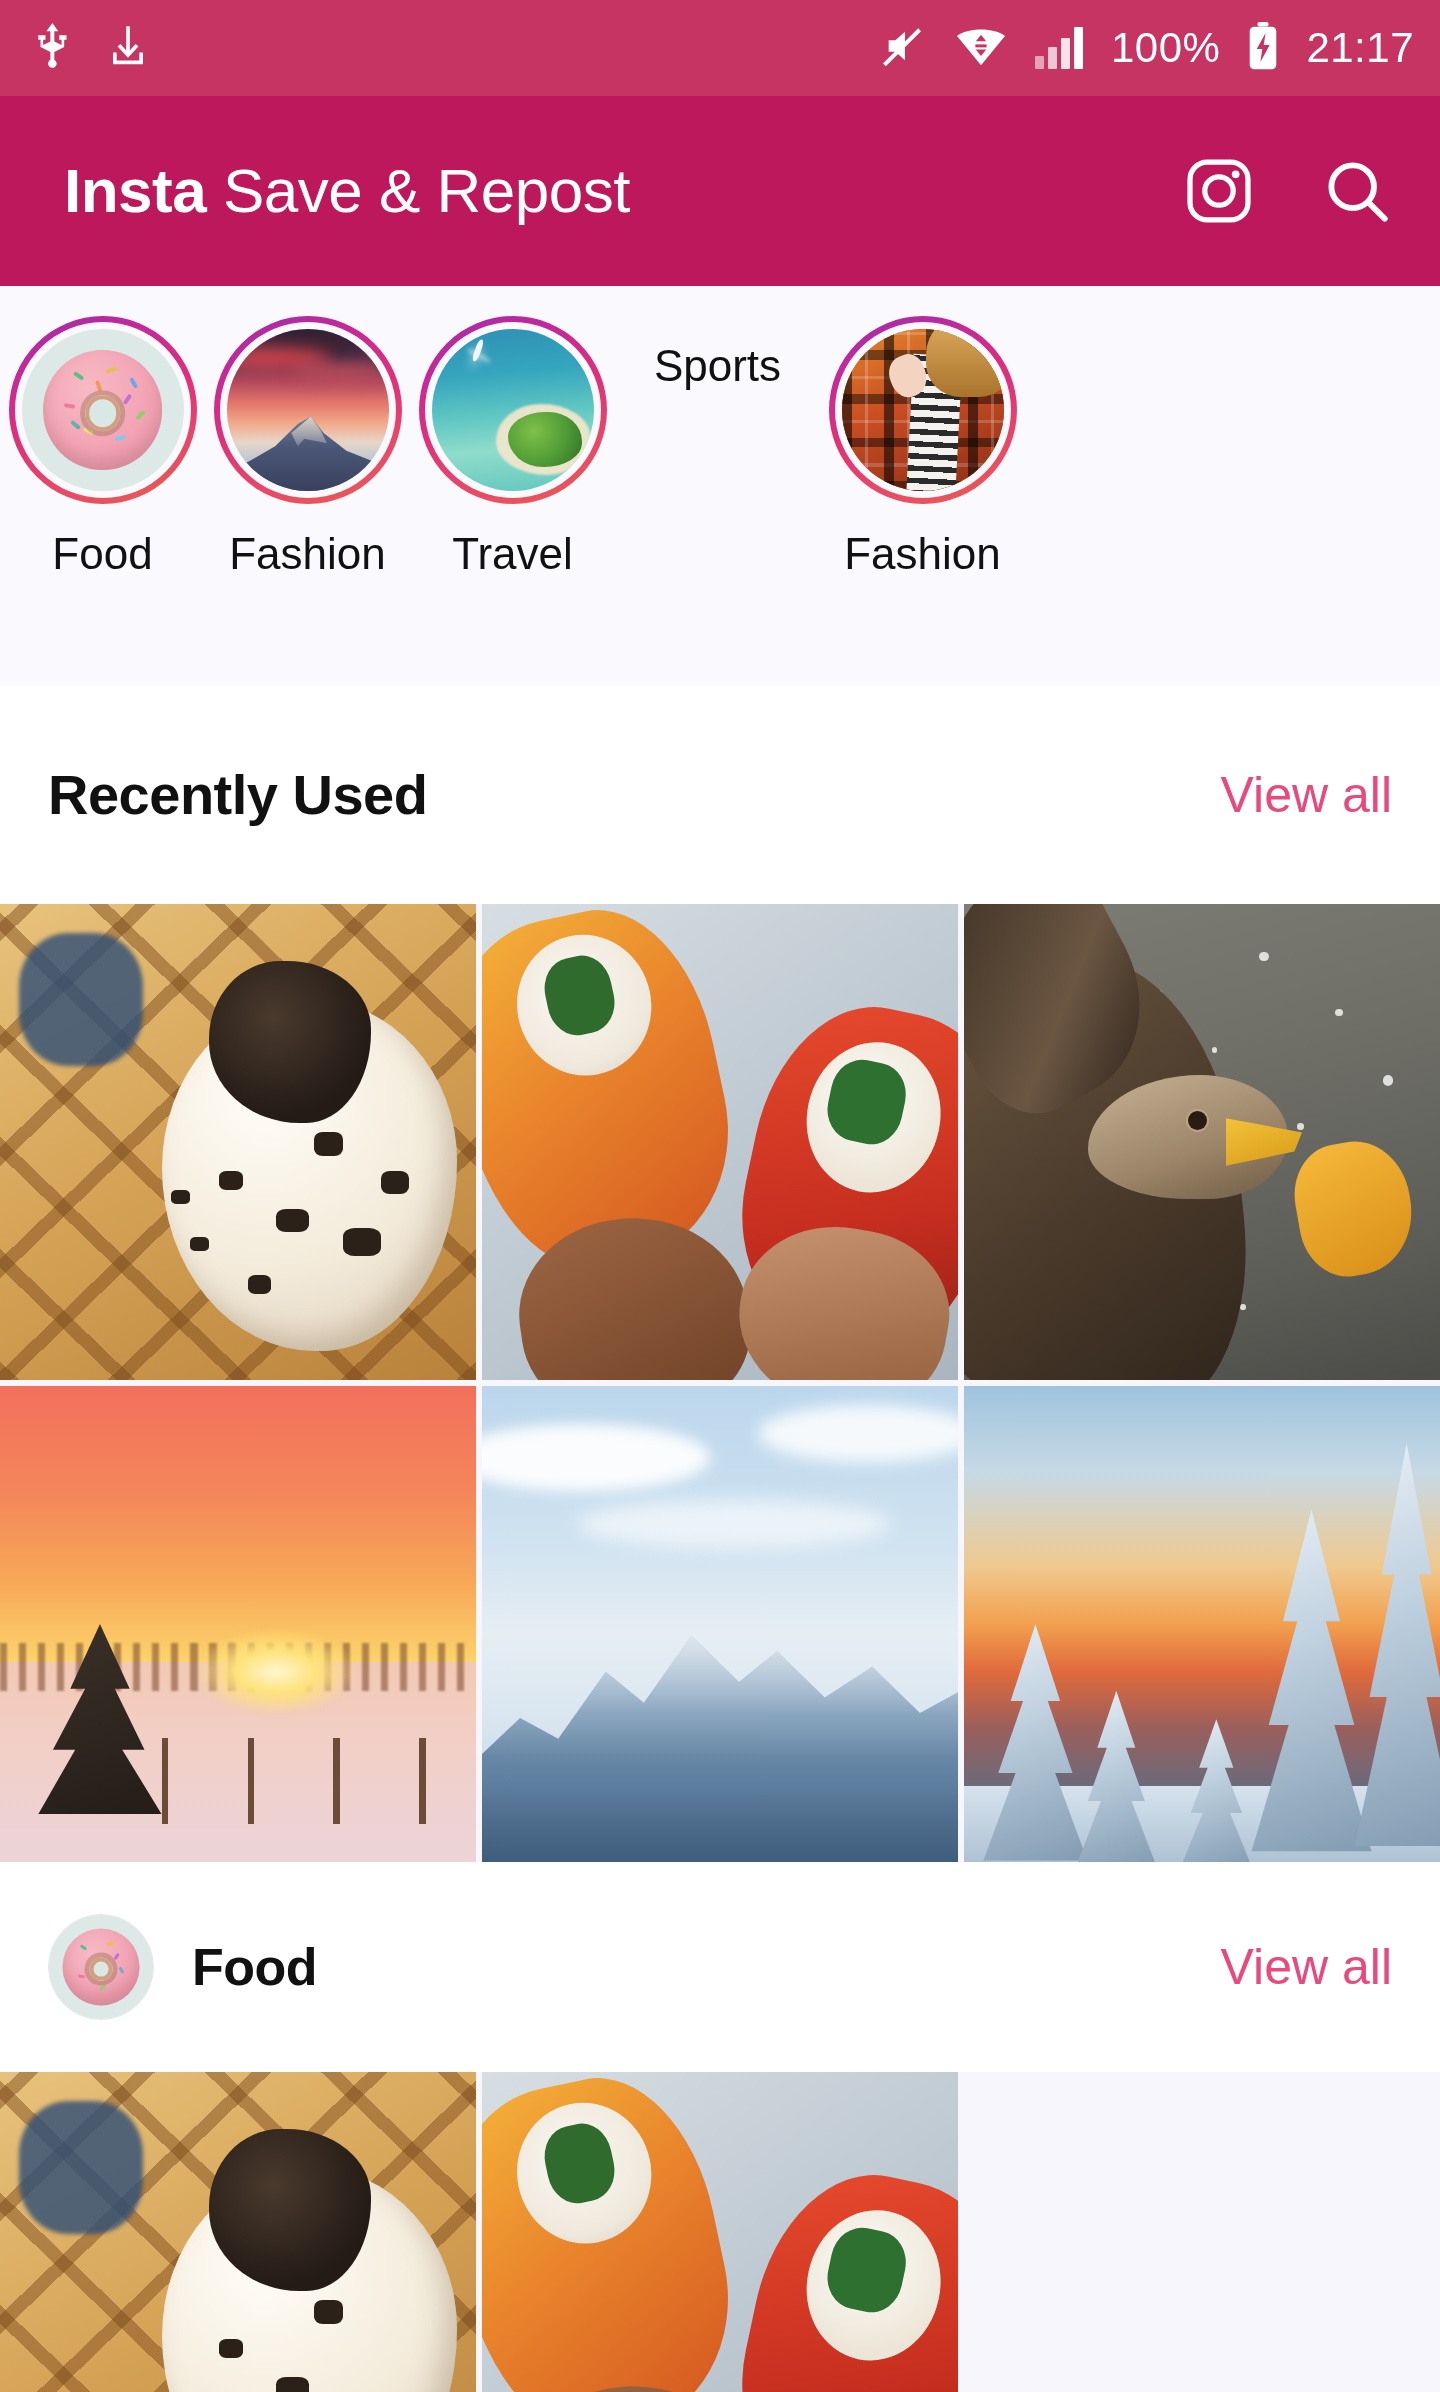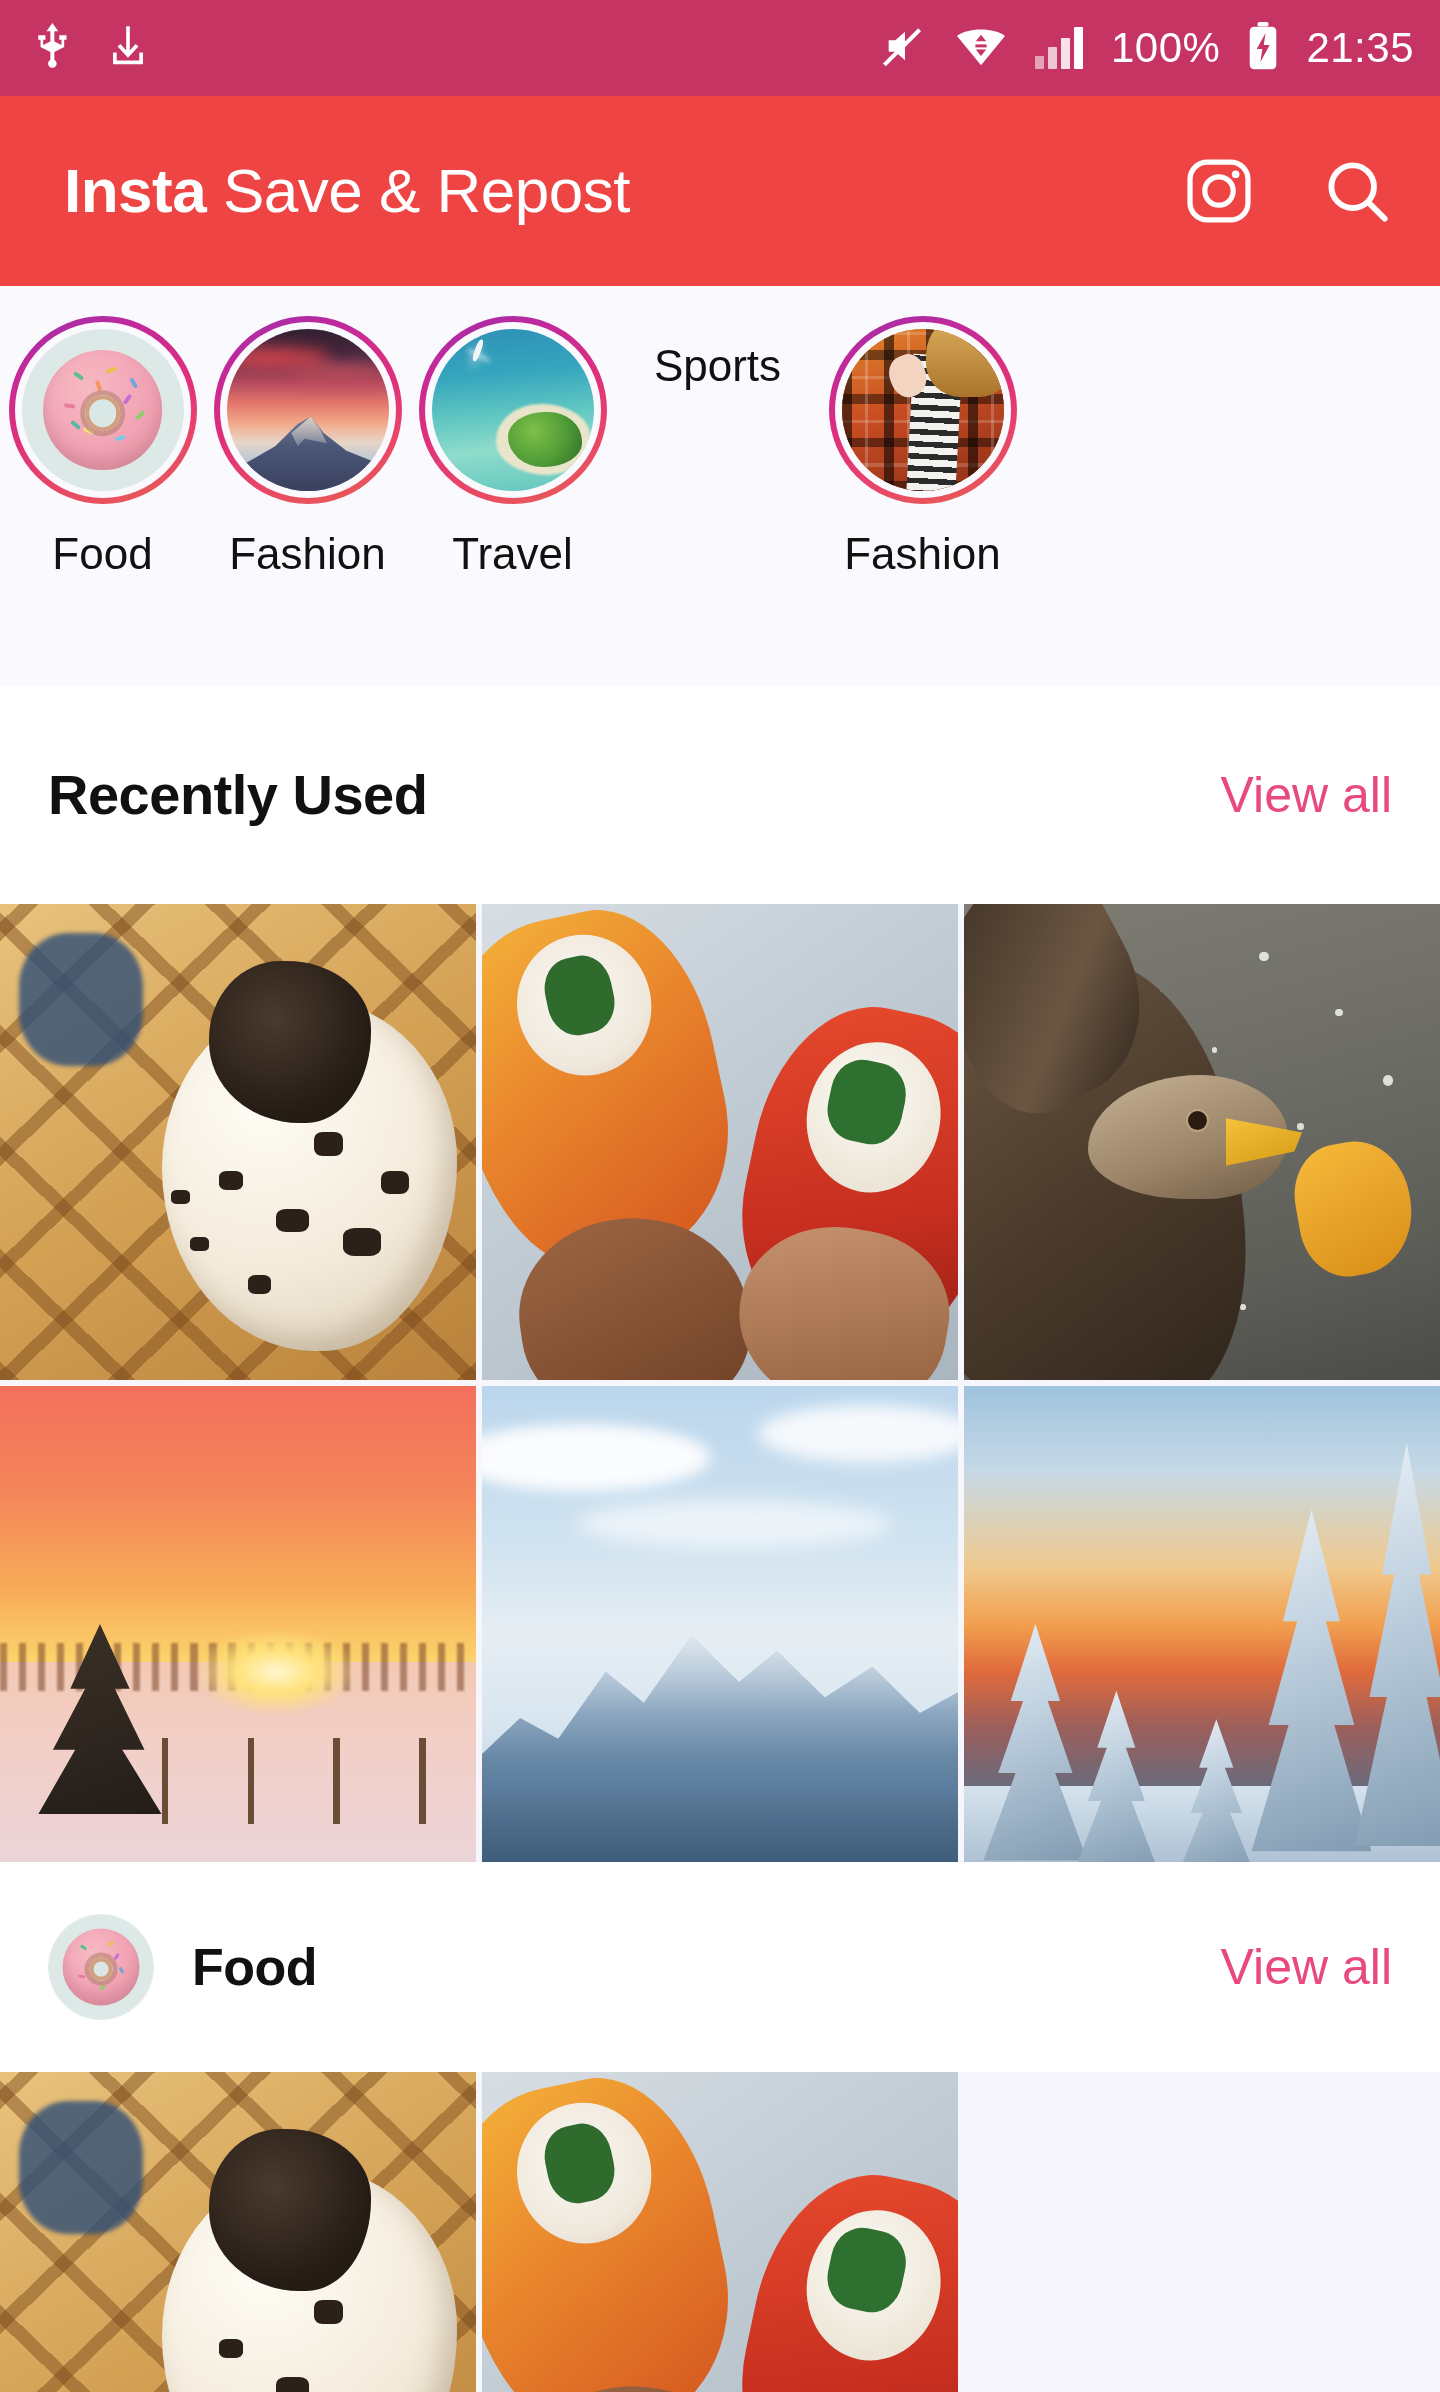--- a/index.html
+++ b/index.html
@@ -38,21 +38,21 @@
   .signal i { display:block; width:9px; background:#ffffff; border-radius:1px; }
   .signal i:nth-child(1){ height:13px; opacity:.55; }
   .signal i:nth-child(2){ height:22px; opacity:.72; }
   .signal i:nth-child(3){ height:31px; opacity:.86; }
   .signal i:nth-child(4){ height:42px; opacity:1; }
 
   
   .appbar {
     position:relative;
     height:190px;
-    background:#ef4444;
+    background:#be185d;
     display:flex;
     align-items:center;
     padding:0 46px 0 64px;
   }
   .apptitle {
     font-size:62px;
     color:#ffffff;
     line-height:1;
     white-space:nowrap;
     letter-spacing:-0.5px;
@@ -499,21 +499,21 @@
           <i></i>
         </span>
       <span class="sb-text">100%</span>
       <span class="sb-ico">
         <svg width="30" height="48" viewBox="0 0 16 26" fill="#fff">
           <rect x="5" y="0" width="6" height="2.4" rx="1"></rect>
           <rect x="0.8" y="2.6" width="14.4" height="23" rx="2.4"></rect>
           <path d="M9.4 6 L4.6 14.6 H7.6 L6.6 21.6 L11.6 12.4 H8.4 Z" fill="#C53463"></path>
         </svg>
       </span>
-      <span class="sb-text">21:35</span>
+      <span class="sb-text">21:17</span>
     </div>
   </div>
 
   <div class="appbar">
     <div class="apptitle">
       <span class="b">Insta</span><span>&nbsp;</span><span class="r">Save &amp; Repost</span>
     </div>
     <div class="appbar-actions">
       <span>
         <svg width="74" height="74" viewBox="0 0 24 24" fill="none" stroke="#fff" stroke-width="1.7">

